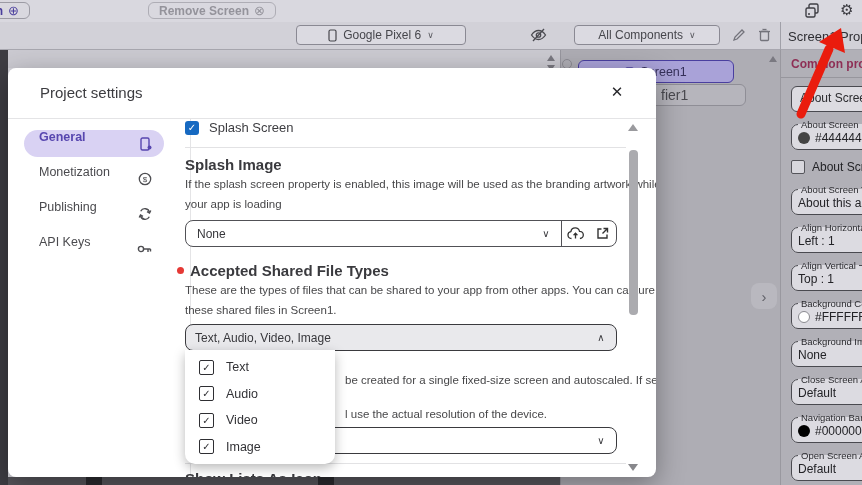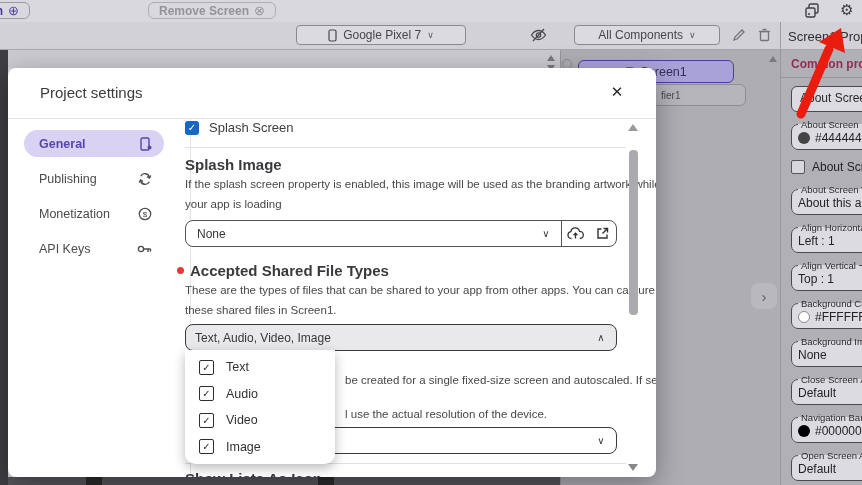--- a/index.html
+++ b/index.html
@@ -25,21 +25,21 @@
   
   #left-rail{left:0;top:50px;width:8px;height:435px;background:#3e3d43;}
   #canvas-gap{left:8px;top:50px;width:552px;height:18px;background:#cbcad1;}
   #canvas-bottom{left:8px;top:477px;width:552px;height:8px;background:#57565c;}
   .phone-edge{position:absolute;top:477px;width:16px;height:8px;background:#2b2b2f;}
   #mid-panel{left:560px;top:50px;width:220px;height:435px;background:#aeadb4;border-left:1px solid #97969e;box-sizing:border-box;}
   #screen1-btn{left:578px;top:60px;width:156px;height:23px;border:1.5px solid #4a3f9f;border-radius:6px;
                background:#a9a2d8;display:flex;align-items:center;justify-content:center;gap:6px;
                font-size:12.5px;color:#35305a;box-sizing:border-box;}
   #identifier-field{left:600px;top:84px;width:146px;height:22px;border:1px solid #8f8e96;border-radius:6px;
-               background:#b6b5bc;font-size:10px;color:#4a4a50;box-sizing:border-box;line-height:21px;}
+               background:#b6b5bc;font-size:14px;color:#4a4a50;box-sizing:border-box;line-height:21px;}
   #identifier-field span{padding-left:60px;}
   .tri-up{width:0;height:0;border-left:4px solid transparent;border-right:4px solid transparent;border-bottom:6px solid #7a7981;}
   .tri-down{width:0;height:0;border-left:4px solid transparent;border-right:4px solid transparent;border-top:6px solid #7a7981;}
   #mid-circle{left:562px;top:59px;width:10px;height:10px;border:1.5px solid #8b8a92;border-radius:50%;box-sizing:border-box;}
   #collapse-btn{left:751px;top:283px;width:26px;height:26px;border-radius:8px;background:#b9b8bf;
                 display:flex;align-items:center;justify-content:center;color:#606068;font-size:15px;}
 
   
   #right-panel{left:780px;top:50px;width:82px;height:435px;background:#b1b0b7;border-left:1px solid #99989f;box-sizing:border-box;overflow:hidden;}
   #rp-title{position:absolute;left:788px;top:29px;font-size:13px;color:#2e2e33;white-space:nowrap;}
@@ -60,21 +60,21 @@
   
   #modal{left:8px;top:68px;width:648px;height:409px;background:#ffffff;border-radius:8px;
          box-shadow:0 8px 28px rgba(0,0,0,0.35);overflow:hidden;}
   #modal-title{position:absolute;left:32px;top:16px;font-size:15px;color:#3c3c40;}
   #modal-close{position:absolute;left:600px;top:15px;width:18px;height:18px;font-size:15px;color:#27272b;
                display:flex;align-items:center;justify-content:center;cursor:pointer;}
   #modal-hdiv{position:absolute;left:0;top:50px;width:648px;border-top:1px solid #e4e4e6;}
   #modal-vdiv{position:absolute;left:182px;top:50px;height:359px;border-left:1px solid #e4e4e6;}
 
   #modal-nav{position:absolute;left:16px;top:62px;width:140px;display:flex;flex-direction:column;gap:8px;}
-  .nav-row{height:27px;display:flex;align-items:center;justify-content:space-between;
+  .nav-row{height:27px;display:flex;justify-content:space-between;
            padding:0 12px 0 15px;border-radius:14px;font-size:12.5px;color:#4a4a4e;box-sizing:border-box;cursor:pointer;}
   .nav-row.active{background:#d9d2f3;color:#5746af;font-weight:bold;}
   .nav-row .nicon{display:flex;align-items:center;}
   .nav-row svg{stroke:#4e4e52;}
   .nav-row.active svg{stroke:#5746af;}
 
   
   .chk-row{position:absolute;display:flex;align-items:center;gap:10px;}
   .chk-blue{width:14px;height:14px;border-radius:3px;background:#1669c1;color:#fff;font-size:10px;
             display:flex;align-items:center;justify-content:center;flex:none;}
@@ -125,21 +125,21 @@
     </svg>
   </span>
   <span class="abs" style="left:840px;top:1px;font-size:15px;color:#3a3a40;">⚙</span>
 </div>
 
 <div class="abs" id="topbar2">
   <div class="select" style="left:296px;width:170px;">
     <svg width="9" height="13" viewBox="0 0 9 13">
       <rect x="1" y="1" width="7" height="11" rx="1.5" fill="none" stroke="#46464c" stroke-width="1.2"></rect>
     </svg>
-    <span>Google Pixel 7</span>
+    <span>Google Pixel 6</span>
     <span class="chev">∨</span>
   </div>
   <span class="abs" style="left:530px;top:6px;">
     <svg width="17" height="14" viewBox="0 0 17 14">
       <path d="M1.5 7 C4 3.2 7 2.5 8.5 2.5 C10 2.5 13 3.2 15.5 7 C13 10.8 10 11.5 8.5 11.5 C7 11.5 4 10.8 1.5 7 Z" fill="none" stroke="#4a4a50" stroke-width="1.3"></path>
       <circle cx="8.5" cy="7" r="2.2" fill="none" stroke="#4a4a50" stroke-width="1.3"></circle>
       <line x1="3" y1="13" x2="14" y2="1" stroke="#4a4a50" stroke-width="1.3"></line>
     </svg>
   </span>
   <div class="select" style="left:574px;width:146px;">
@@ -264,36 +264,36 @@
       <div class="nav-row active">
         <span>General</span>
         <span class="nicon">
           <svg width="13" height="14" viewBox="0 0 13 14" fill="none" stroke-width="1.4">
             <rect x="2" y="1" width="8" height="12" rx="1.5"></rect>
             <circle cx="10.5" cy="10.5" r="2" fill="currentColor" stroke="none"></circle>
           </svg>
         </span>
       </div>
       <div class="nav-row">
+        <span>Monetization</span>
+        <span class="nicon">
+          <svg width="14" height="14" viewBox="0 0 14 14" fill="none" stroke-width="1.3">
+            <circle cx="7" cy="7" r="5.7"></circle>
+            <text x="7" y="9.6" text-anchor="middle" font-size="8" fill="currentColor" stroke="none">$</text>
+          </svg>
+        </span>
+      </div>
+      <div class="nav-row">
         <span>Publishing</span>
         <span class="nicon">
           <svg width="14" height="14" viewBox="0 0 14 14" fill="none" stroke-width="1.4">
             <path d="M2.5 8.5 a4.7 4.7 0 0 0 8.8 1.3"></path>
             <path d="M11.5 5.5 a4.7 4.7 0 0 0 -8.8 -1.3"></path>
             <path d="M1.2 10.5 L2.5 8 L5 9.3"></path>
             <path d="M12.8 3.5 L11.5 6 L9 4.7"></path>
-          </svg>
-        </span>
-      </div>
-      <div class="nav-row">
-        <span>Monetization</span>
-        <span class="nicon">
-          <svg width="14" height="14" viewBox="0 0 14 14" fill="none" stroke-width="1.3">
-            <circle cx="7" cy="7" r="5.7"></circle>
-            <text x="7" y="9.6" text-anchor="middle" font-size="8" fill="currentColor" stroke="none">$</text>
           </svg>
         </span>
       </div>
       <div class="nav-row">
         <span>API Keys</span>
         <span class="nicon">
           <svg width="15" height="10" viewBox="0 0 15 10" fill="none" stroke-width="1.4">
             <circle cx="4" cy="5" r="2.6"></circle>
             <line x1="6.6" y1="5" x2="13.5" y2="5"></line>
             <line x1="11" y1="5" x2="11" y2="8"></line>

